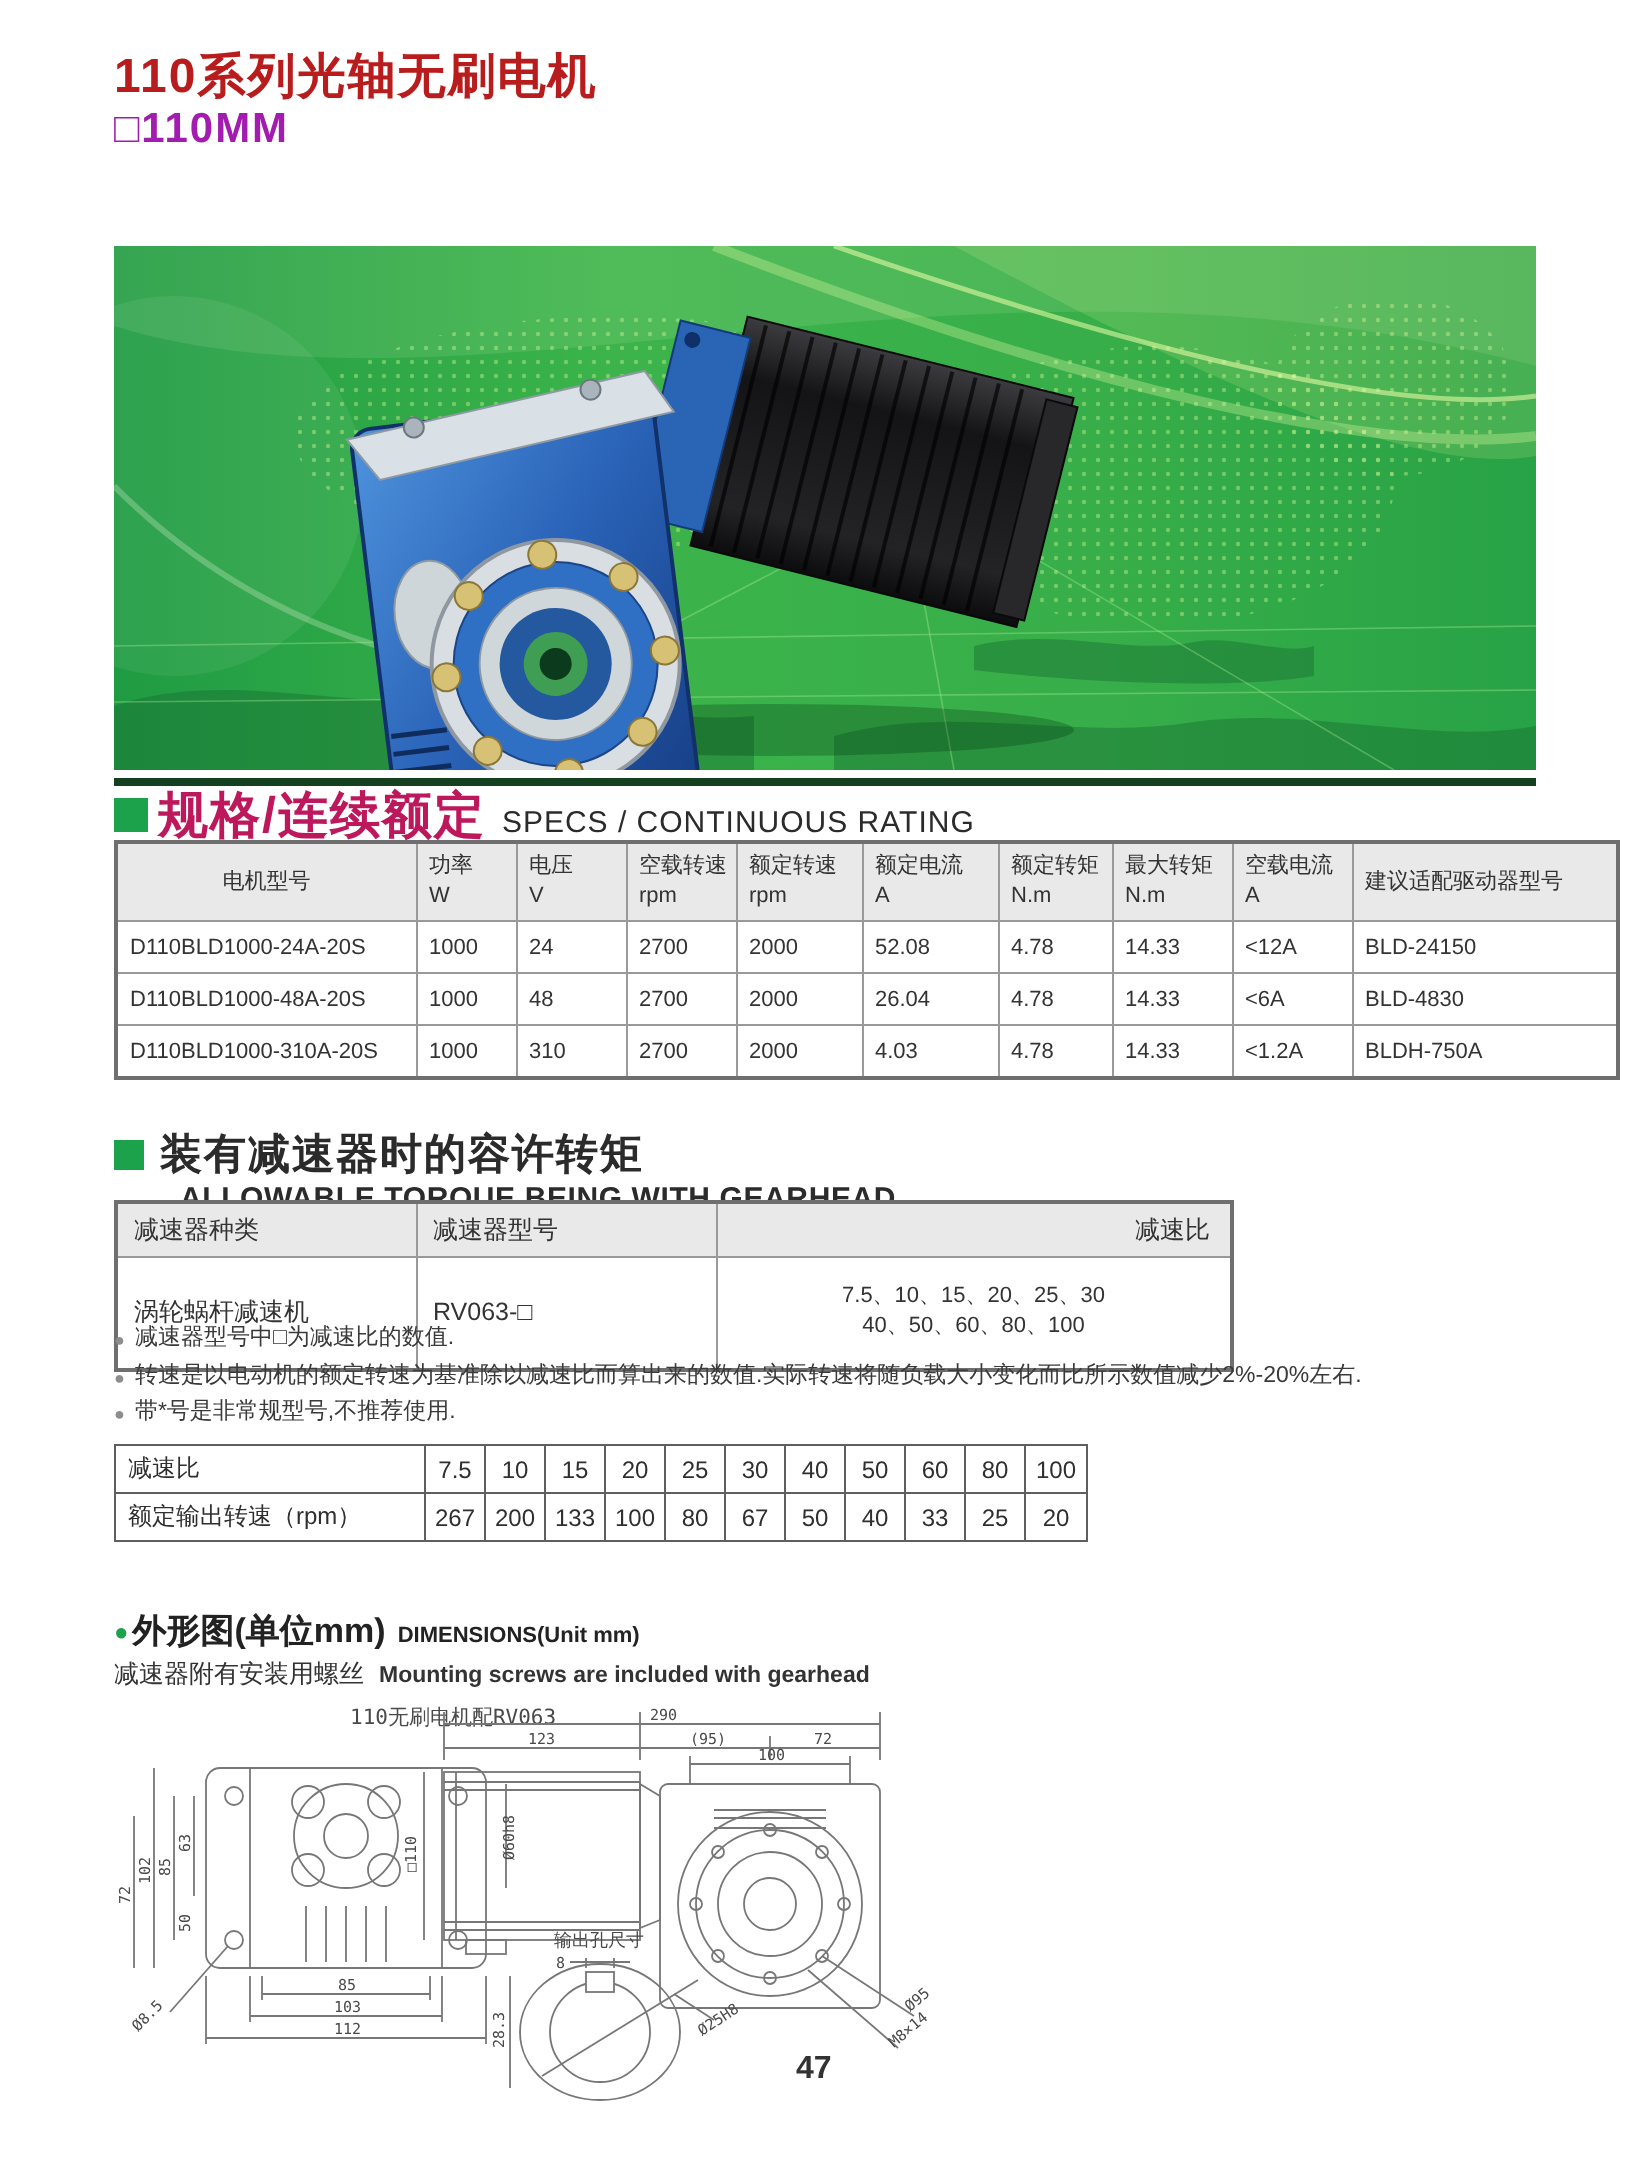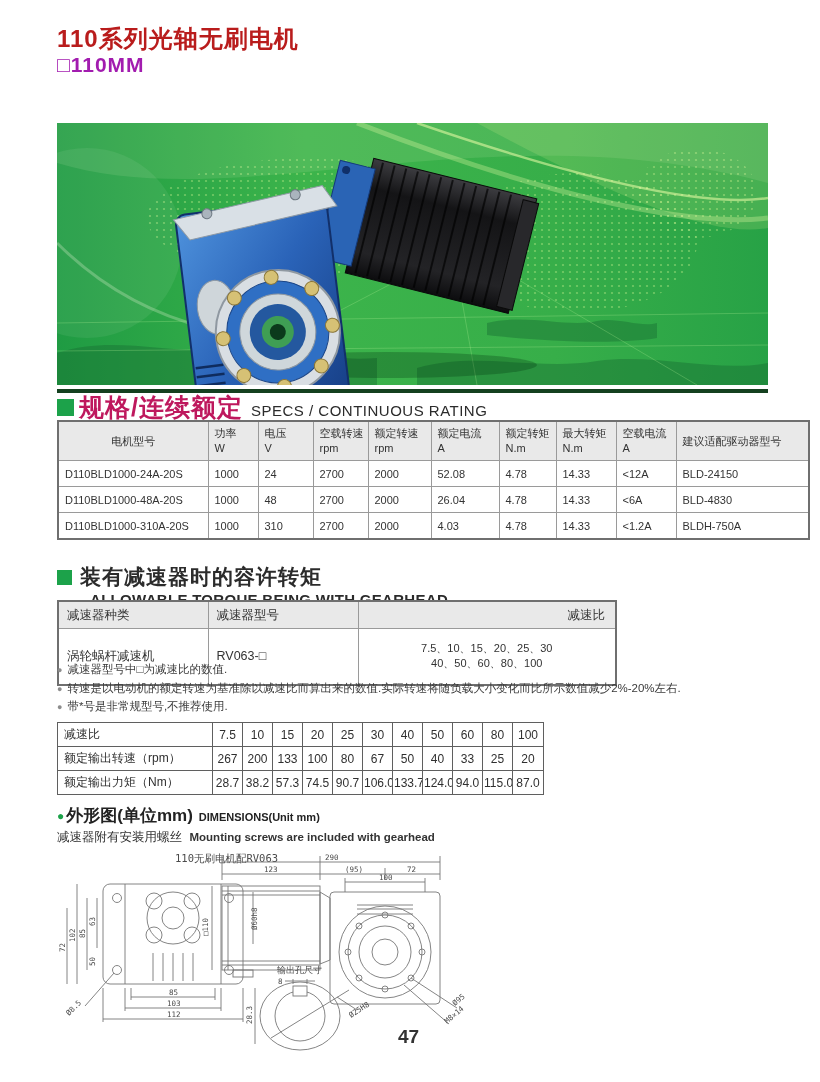--- a/index.html
+++ b/index.html
@@ -63,21 +63,21 @@
   .dims-h .l1{display:flex;align-items:baseline;}
   .dims-h .dot{color:#1ca24a;font-size:12px;margin-right:2px;align-self:center;}
   .dims-h .cn{font-size:17px;font-weight:bold;color:#222;}
   .dims-h .en{font-size:11px;font-weight:bold;color:#222;margin-left:6px;}
   .dims-h .l2{font-size:12.5px;color:#333;margin-top:2px;}
   .dims-h .l2 .en2{font-size:11.5px;font-weight:bold;color:#333;margin-left:4px;}
 
   
   .drawing{position:absolute;left:57px;top:848px;}
   .drawing text{fill:#4a4a4a;font-family:"DejaVu Sans Mono","Liberation Sans",monospace;}
-  .pageno{position:absolute;left:398px;top:1026px;font-size:19px;font-weight:bold;color:#333;}
+  .pageno{position:absolute;left:398px;top:1026px;font-size:16px;font-weight:bold;color:#333;}
 </style>
 </head>
 <body>
 
 <div class="page">
 
   <div class="hdr">
     <div class="series">110系列光轴无刷电机</div>
     <div class="frame">□110MM</div>
   </div>
@@ -377,34 +377,20 @@
           <td>133</td>
           <td>100</td>
           <td>80</td>
           <td>67</td>
           <td>50</td>
           <td>40</td>
           <td>33</td>
           <td>25</td>
           <td>20</td>
         </tr>
-        <tr>
-          <td class="rlabel">额定输出力矩（Nm）</td>
-          <td>28.7</td>
-          <td>38.2</td>
-          <td>57.3</td>
-          <td>74.5</td>
-          <td>90.7</td>
-          <td>106.0</td>
-          <td>133.7</td>
-          <td>124.0</td>
-          <td>94.0</td>
-          <td>115.0</td>
-          <td>87.0</td>
-        </tr>
       </tbody>
   </table>
 
   <div class="dims-h">
     <div class="l1">
       <span class="dot">●</span>
       <span class="cn">外形图(单位mm)</span>
       <span class="en">DIMENSIONS(Unit mm)</span>
     </div>
     <div class="l2">

